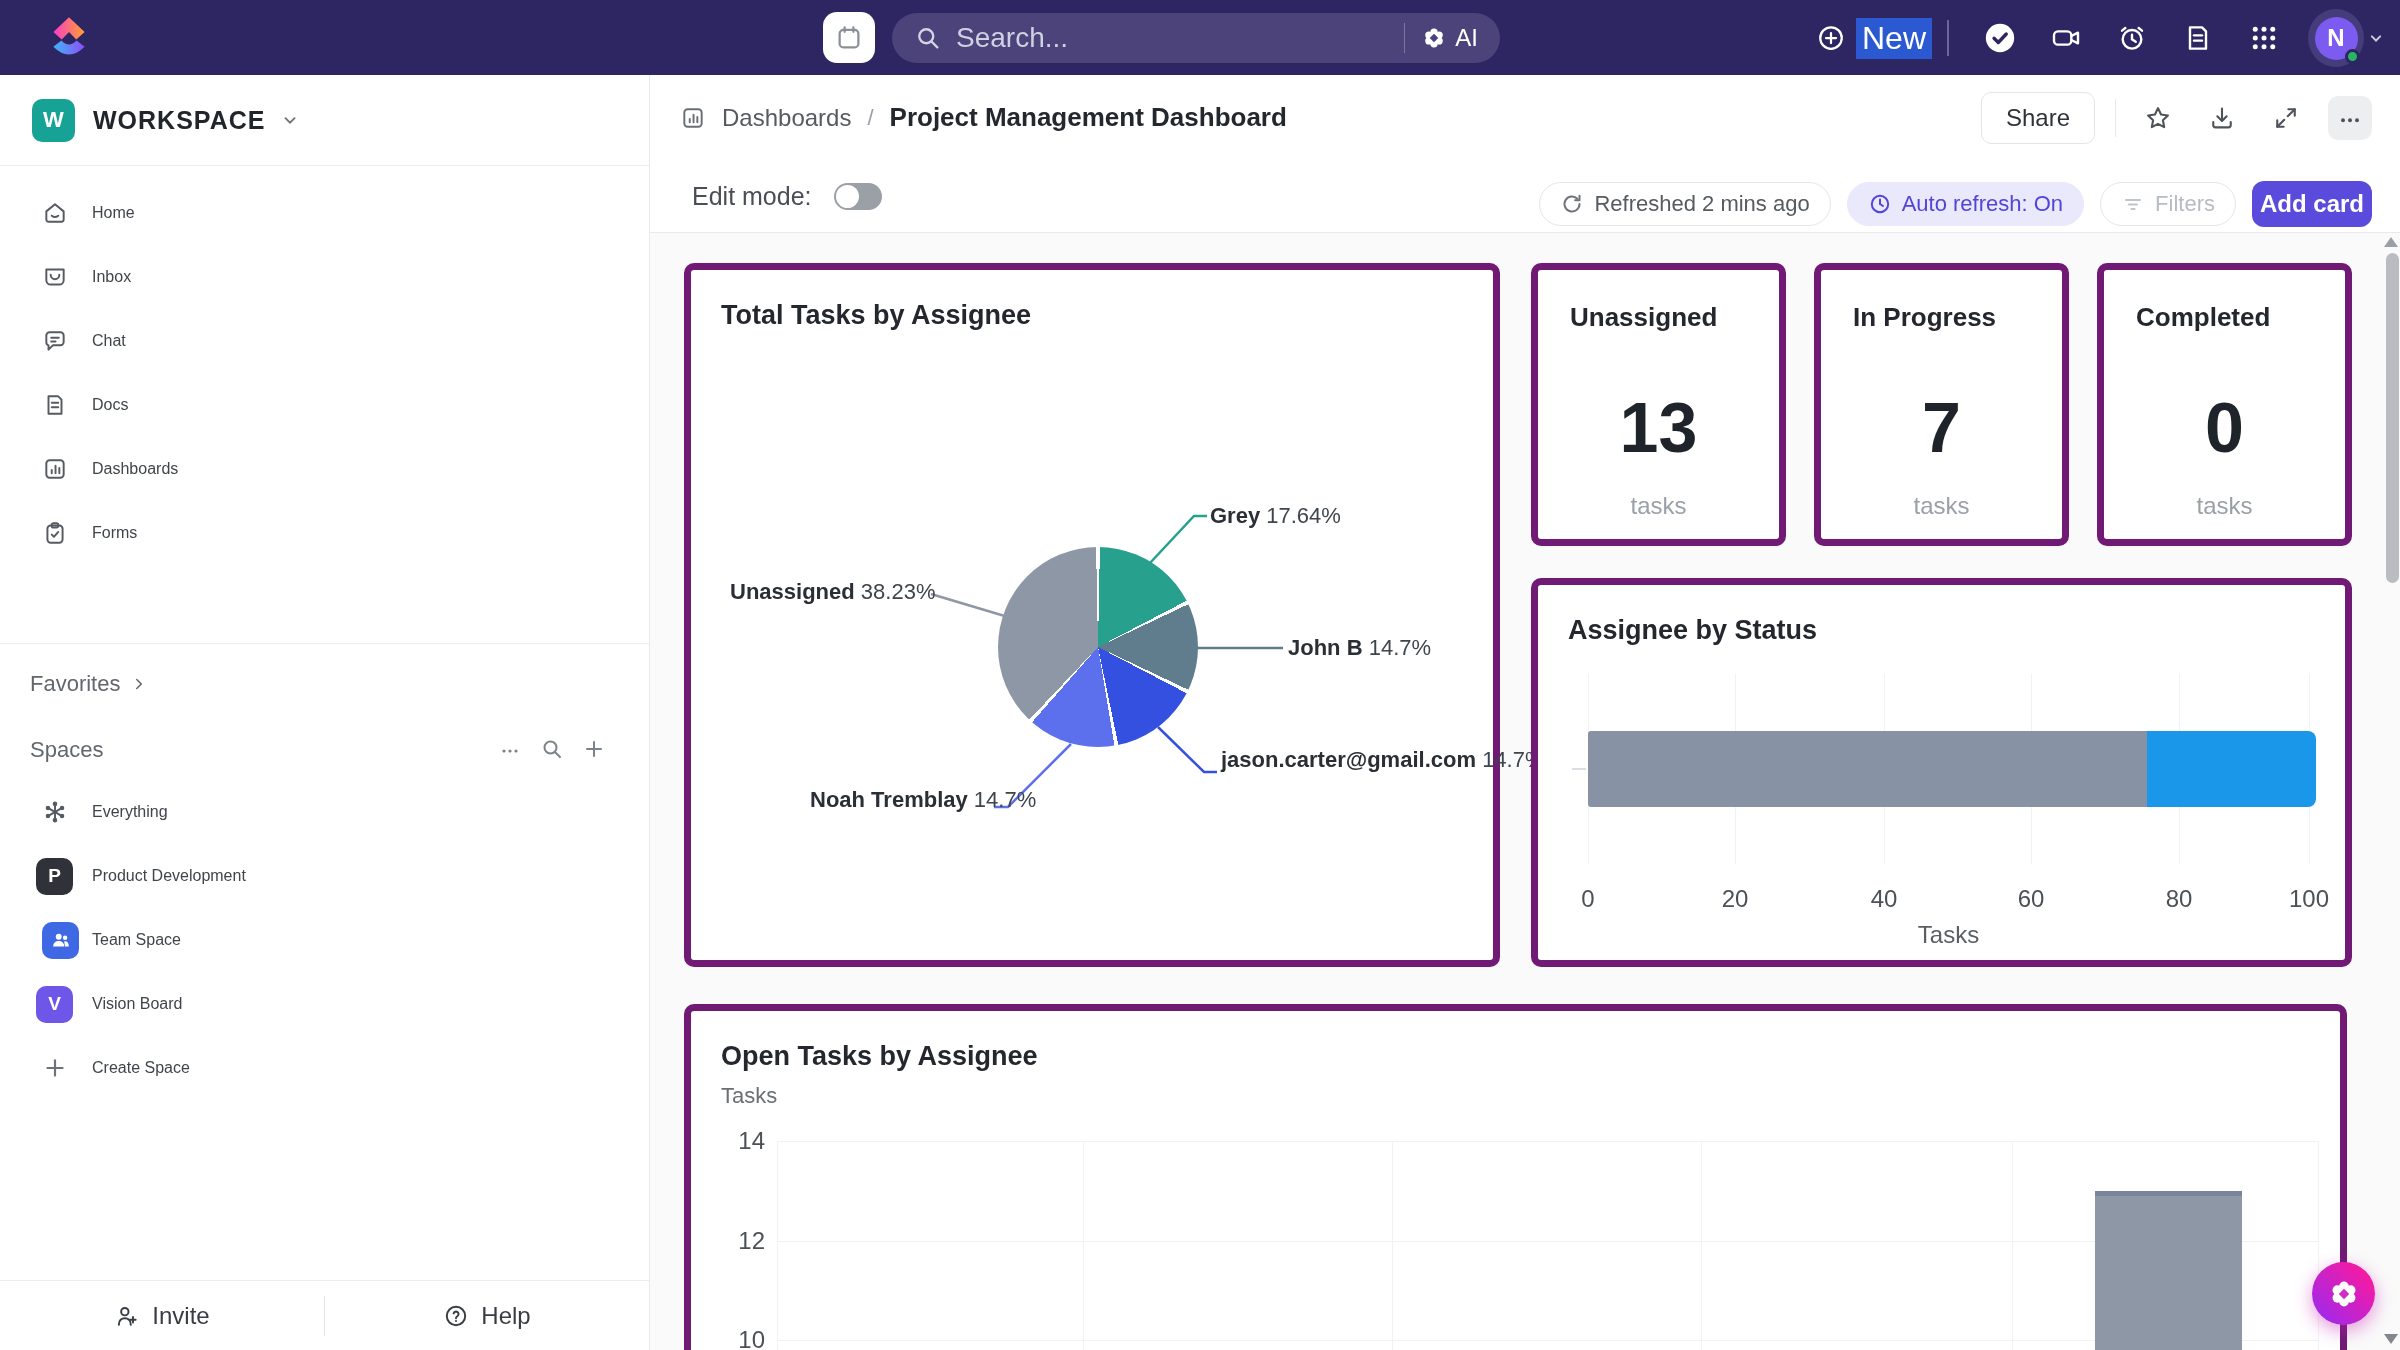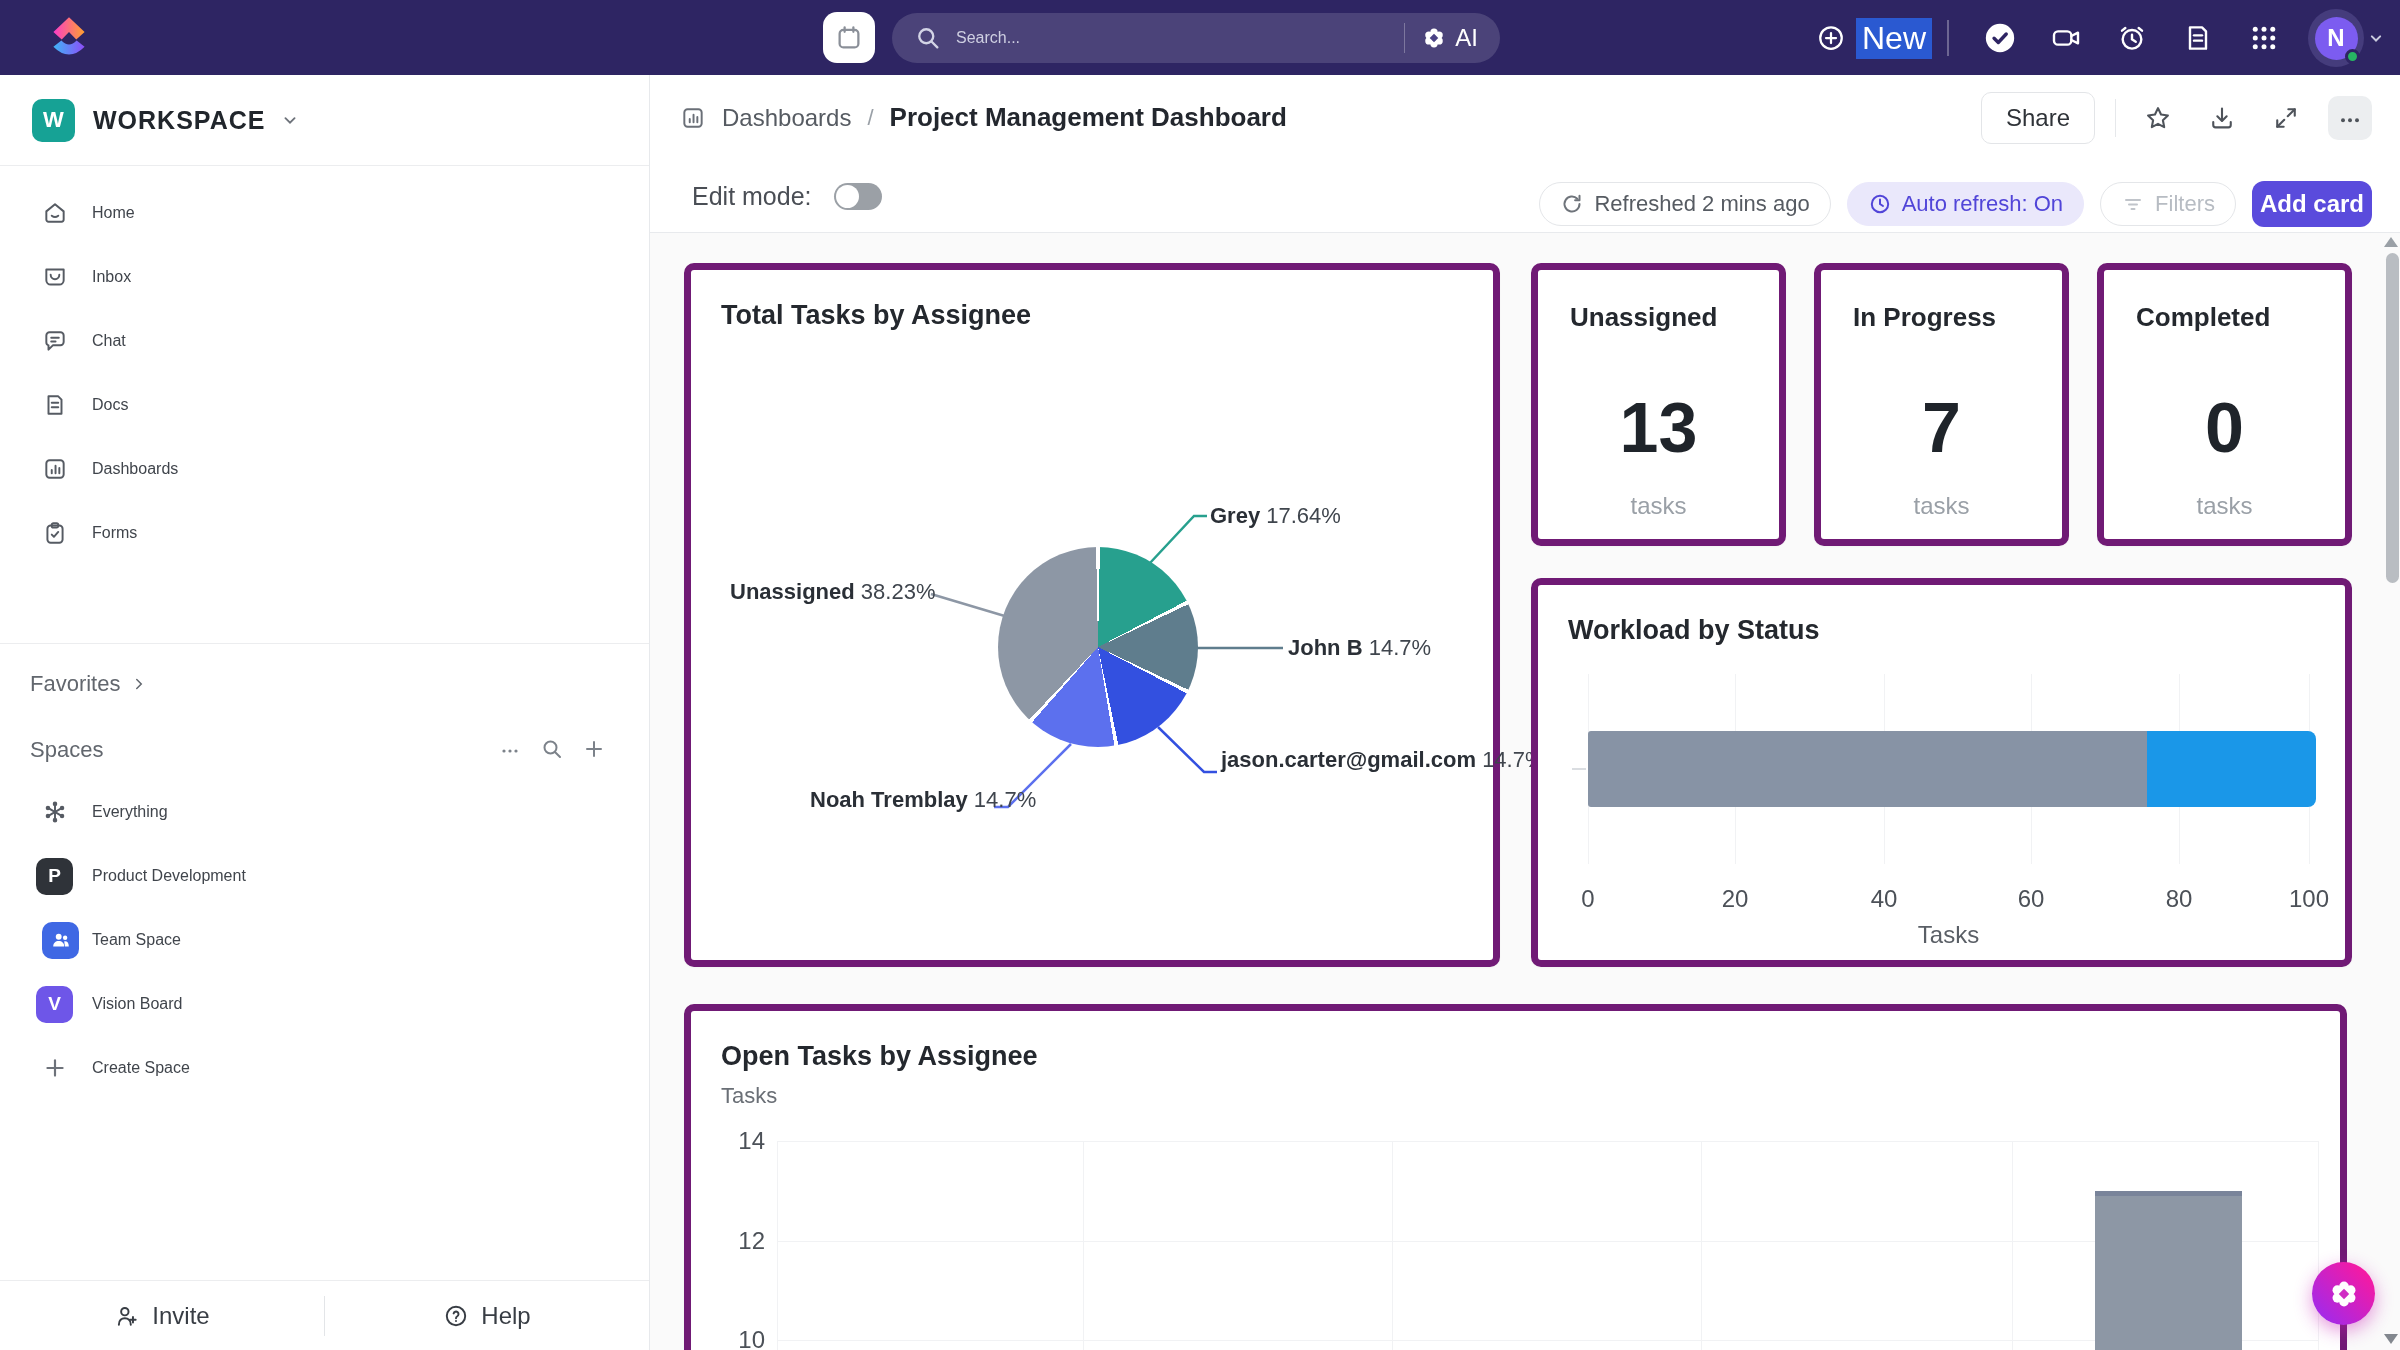--- a/index.html
+++ b/index.html
@@ -7,21 +7,21 @@
   #app { position:relative; width:2400px; height:1350px; overflow:hidden; background:#fff; }
 
   
   .topbar { position:absolute; left:0; top:0; width:2400px; height:75px; background:#2e2563; }
   .logo { position:absolute; left:48px; top:12px; width:42px; height:52px; }
   .cal-btn { position:absolute; left:823px; top:12px; width:52px; height:51px; background:#fff; border-radius:14px;
              display:flex; align-items:center; justify-content:center; color:#8a8f98; border:none; cursor:pointer; }
   .search-pill { position:absolute; left:892px; top:13px; width:608px; height:50px; border-radius:25px;
                  background:rgba(255,255,255,0.14); display:flex; align-items:center; color:#d3d4e6; }
   .search-pill .mag { margin-left:22px; }
-  .search-input { flex:1; margin-left:14px; background:transparent; border:none; outline:none; color:#fff; font-size:16px; }
+  .search-input { flex:1; margin-left:14px; background:transparent; border:none; outline:none; color:#fff; font-size:28px; }
   .search-input::placeholder { color:#cfd0e2; }
   .ai-div { width:1px; height:30px; background:rgba(255,255,255,0.28); }
   .ai-chip { display:flex; align-items:center; gap:8px; padding:0 22px 0 16px; color:#fff; font-size:24px; cursor:pointer; }
   .new-btn { position:absolute; left:1816px; top:16px; height:44px; display:flex; align-items:center; gap:10px;
              color:#fff; font-size:32px; background:none; border:none; cursor:pointer; }
   .new-label { background:#2a59d1; padding:2px 6px; }
   .tb-div { position:absolute; left:1947px; top:20px; width:2px; height:36px; background:rgba(255,255,255,0.30); }
   .tb-ic { position:absolute; top:0; width:52px; height:75px; display:flex; align-items:center; justify-content:center;
            color:#fff; background:none; border:none; cursor:pointer; }
   .avatar-wrap { position:absolute; left:2308px; top:8px; width:78px; height:60px; display:flex; align-items:center; cursor:pointer; }
@@ -581,21 +581,21 @@
       <span class="stat-value">7</span>
       <span class="stat-unit">tasks</span>
     </div>
     <div class="card stat-card" style="left:1447px; top:30px">
       <span class="stat-title">Completed</span>
       <span class="stat-value">0</span>
       <span class="stat-unit">tasks</span>
     </div>
 
     <div class="card wl-card">
-      <span class="card-title">Workload by Status</span>
+      <span class="card-title">Assignee by Status</span>
       <span class="wl-grid" style="left:50px"></span>
       <span class="wl-grid" style="left:197px"></span>
       <span class="wl-grid" style="left:346px"></span>
       <span class="wl-grid" style="left:493px"></span>
       <span class="wl-grid" style="left:641px"></span>
       <span class="wl-grid" style="left:771px"></span>
       <span class="wl-ytick"></span>
       <div class="wl-bar">
         <span class="wl-seg first" style="width: 558.775px; background: rgb(135, 147, 165);"></span>
         <span class="wl-seg last" style="width: 169.435px; background: rgb(26, 151, 232);"></span>

